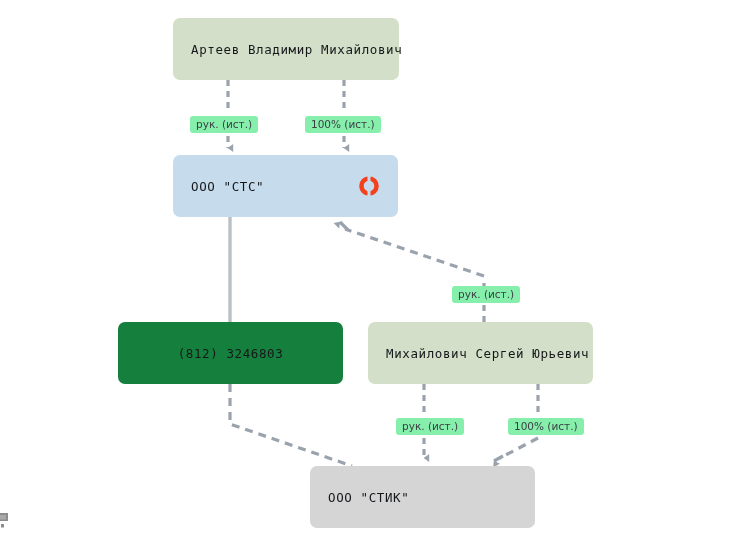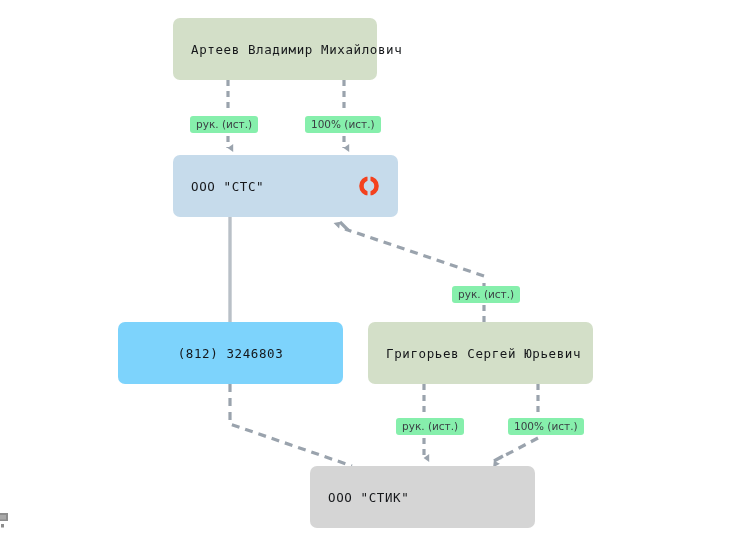--- a/index.html
+++ b/index.html
@@ -26,21 +26,21 @@
     font-size:12.5px;
     color:#15171a;
     letter-spacing:.6px;
     white-space:nowrap;
   }
   .node.left-al{justify-content:flex-start;padding-left:18px;}
   .node.center-al{justify-content:center;}
 
   .n-person{background:#d3dfc8;}
   .n-company-active{background:#c6dbeb;}
-  .n-phone{background:#7dd3fc;}
+  .n-phone{background:#15803d;}
   .n-company-gray{background:#d5d5d5;}
 
   .edge-label{
     position:absolute;
     background:#86efac;
     border-radius:3px;
     padding:2px 6px 3px 6px;
     font-family:"DejaVu Sans",sans-serif;
     font-size:10.5px;
     color:#3b3f44;
@@ -110,21 +110,21 @@
       <line x1="538" y1="384" x2="538" y2="414" stroke="#9aa3ad" stroke-width="3.2" stroke-dasharray="6 5"></line>
       <polyline points="538,438 500,458" fill="none" stroke="#9aa3ad" stroke-width="3.2" stroke-dasharray="8 6"></polyline>
       <line x1="503" y1="456" x2="494" y2="461" stroke="#9aa3ad" stroke-width="3.2" marker-end="url(#arrow-down)"></line>
     </g>
 
     <g>
       <polyline points="230,384 230,424 352,466" fill="none" stroke="#9aa3ad" stroke-width="3.2" stroke-dasharray="8 6"></polyline>
     </g>
   </svg>
 
-  <div class="node n-person left-al" style="left:173px;top:18px;width:204px;height:62px;">
+  <div class="node n-person left-al" style="left:173px;top:18px;width:226px;height:62px;">
     <span class="node-label">Артеев  Владимир  Михайлович</span>
   </div>
 
   <div class="node n-company-active left-al" style="left:173px;top:155px;width:225px;height:62px;">
     <span class="node-label">ООО  "СТС"</span>
     <span class="logo-badge">
       <svg viewBox="0 0 22 22" width="22" height="22" xmlns="http://www.w3.org/2000/svg">
         <path d="M11,1.2 A9.8,9.8 0 1,0 11,20.8 A9.8,9.8 0 1,0 11,1.2 Z
                  M11,5.6 A5.4,5.4 0 1,1 11,16.4 A5.4,5.4 0 1,1 11,5.6 Z" fill="#f4421e" fill-rule="evenodd"></path>
         <rect x="9.3" y="0" width="3.4" height="22" fill="#c6dbeb"></rect>
@@ -134,21 +134,21 @@
                  A5.4,5.4 0 0,1 9.3,5.8 Z" fill="#f4421e"></path>
       </svg>
     </span>
   </div>
 
   <div class="node n-phone center-al" style="left:118px;top:322px;width:225px;height:62px;">
     <span class="node-label">(812) 3246803</span>
   </div>
 
   <div class="node n-person left-al" style="left:368px;top:322px;width:225px;height:62px;">
-    <span class="node-label">Григорьев  Сергей  Юрьевич</span>
+    <span class="node-label">Михайлович  Сергей  Юрьевич</span>
   </div>
 
   <div class="node n-company-gray left-al" style="left:310px;top:466px;width:225px;height:62px;">
     <span class="node-label">ООО  "СТИК"</span>
   </div>
 
   <div class="edge-label" style="left:190px;top:116px;">рук. (ист.)</div>
 
   <div class="edge-label" style="left:305px;top:116px;">100% (ист.)</div>
 

